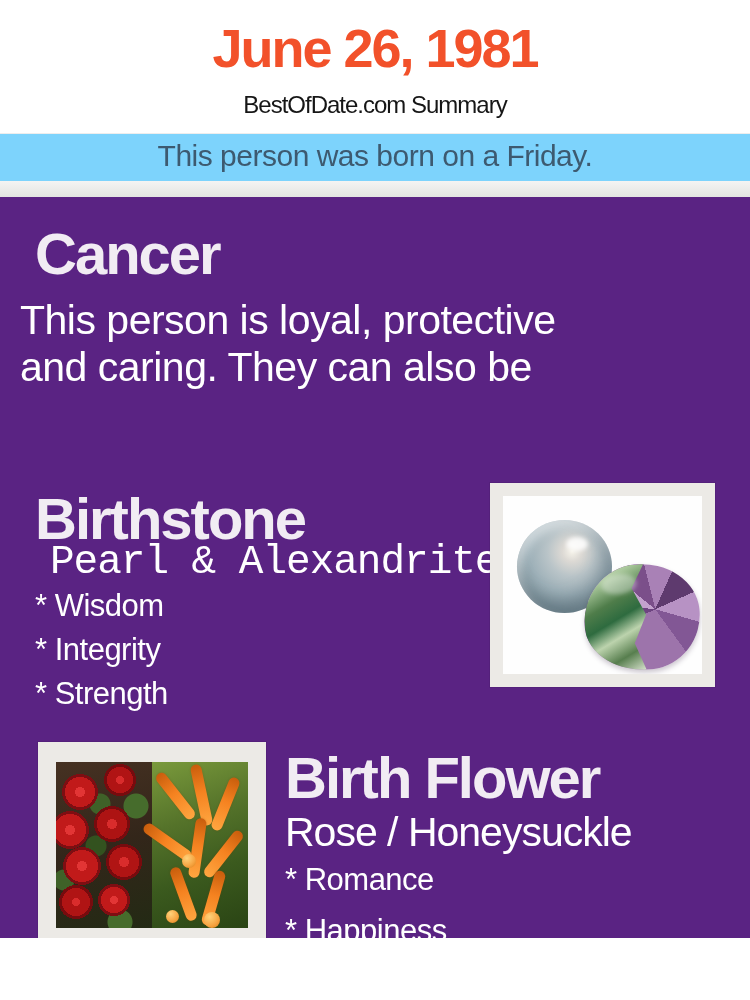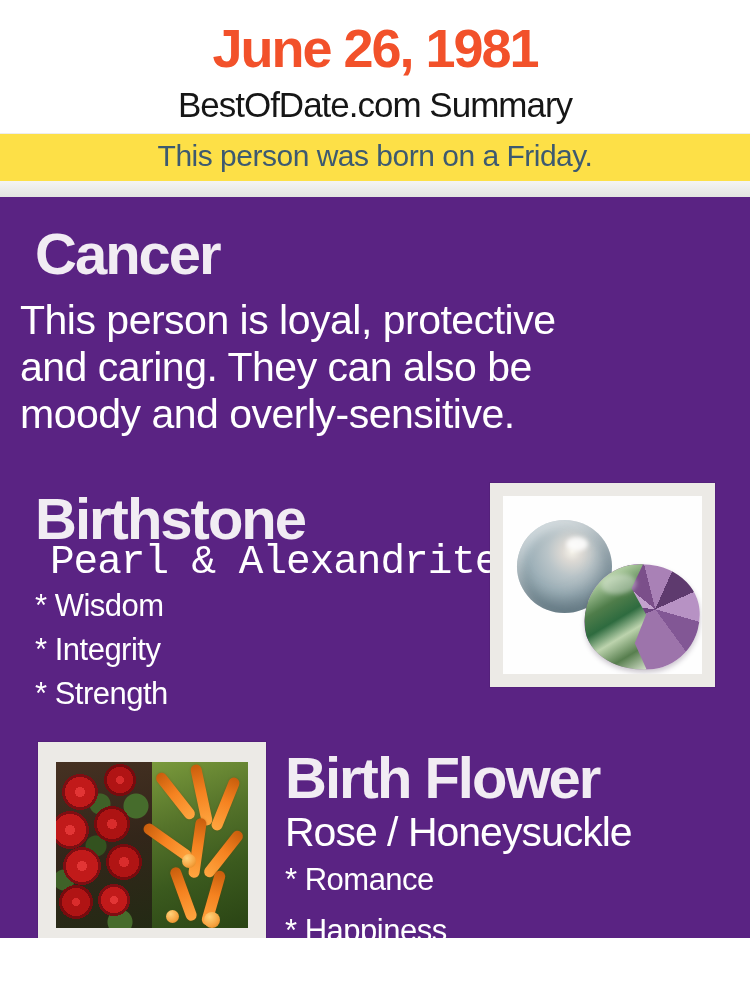--- a/index.html
+++ b/index.html
@@ -6,23 +6,23 @@
   html,body { width:750px; height:1000px; }
   body { font-family:"Liberation Sans", sans-serif; background:#ffffff; }
 
   .card { position:relative; width:750px; height:938px; overflow:hidden; background:#ffffff;
           display:flex; flex-direction:column; }
 
   
   .header { text-align:center; padding-top:20px; background:#ffffff; }
   .date-title { font-size:54px; line-height:56px; font-weight:700; letter-spacing:-2px;
                 color:#f2512a; }
-  .site-summary { font-size:35px; line-height:38px; font-weight:400; letter-spacing:-1px;
+  .site-summary { font-size:24px; line-height:38px; font-weight:400; letter-spacing:-1px;
                   color:#161616; margin-top:10px; }
-  .friday-row { margin-top:9px; border-top:1px solid #ededed; background:#fde047;
+  .friday-row { margin-top:9px; border-top:1px solid #ededed; background:#7dd3fc;
                 font-size:30px; line-height:40px; letter-spacing:-0.5px;
                 color:#3d5a70; padding:2px 0 5px 0; }
 
   
   .divider-band { height:16px; background:linear-gradient(#f4f4f3,#e3e4e1); }
 
   
   .main { position:relative; flex:1; background:#5a2383; color:#ffffff; }
   .abs { position:absolute; }
 
@@ -115,21 +115,20 @@
   </div>
 
   <div class="divider-band"></div>
 
   <div class="main">
 
     <div class="abs h-big" style="left:35px; top:26px;">Cancer</div>
     <div class="abs para" style="left:20px; top:100px; width:690px;">
       <span style="display:block">This person is loyal, protective</span>
       <span style="display:block">and caring. They can also be</span>
-      <span style="display:block">moody and overly-sensitive.</span>
     </div>
 
     <div class="abs h-big" style="left:35px; top:291px;">Birthstone</div>
     <div class="abs sub-big" style="left:50px; top:342px;font-family:Liberation Mono, monospace;">Pearl &amp; Alexandrite</div>
     <div class="abs trait" style="left:35px; top:390px;">* Wisdom</div>
     <div class="abs trait" style="left:35px; top:434px;">* Integrity</div>
     <div class="abs trait" style="left:35px; top:478px;">* Strength</div>
 
     <div class="abs photo-frame stone-frame">
       <div class="stone-photo">

